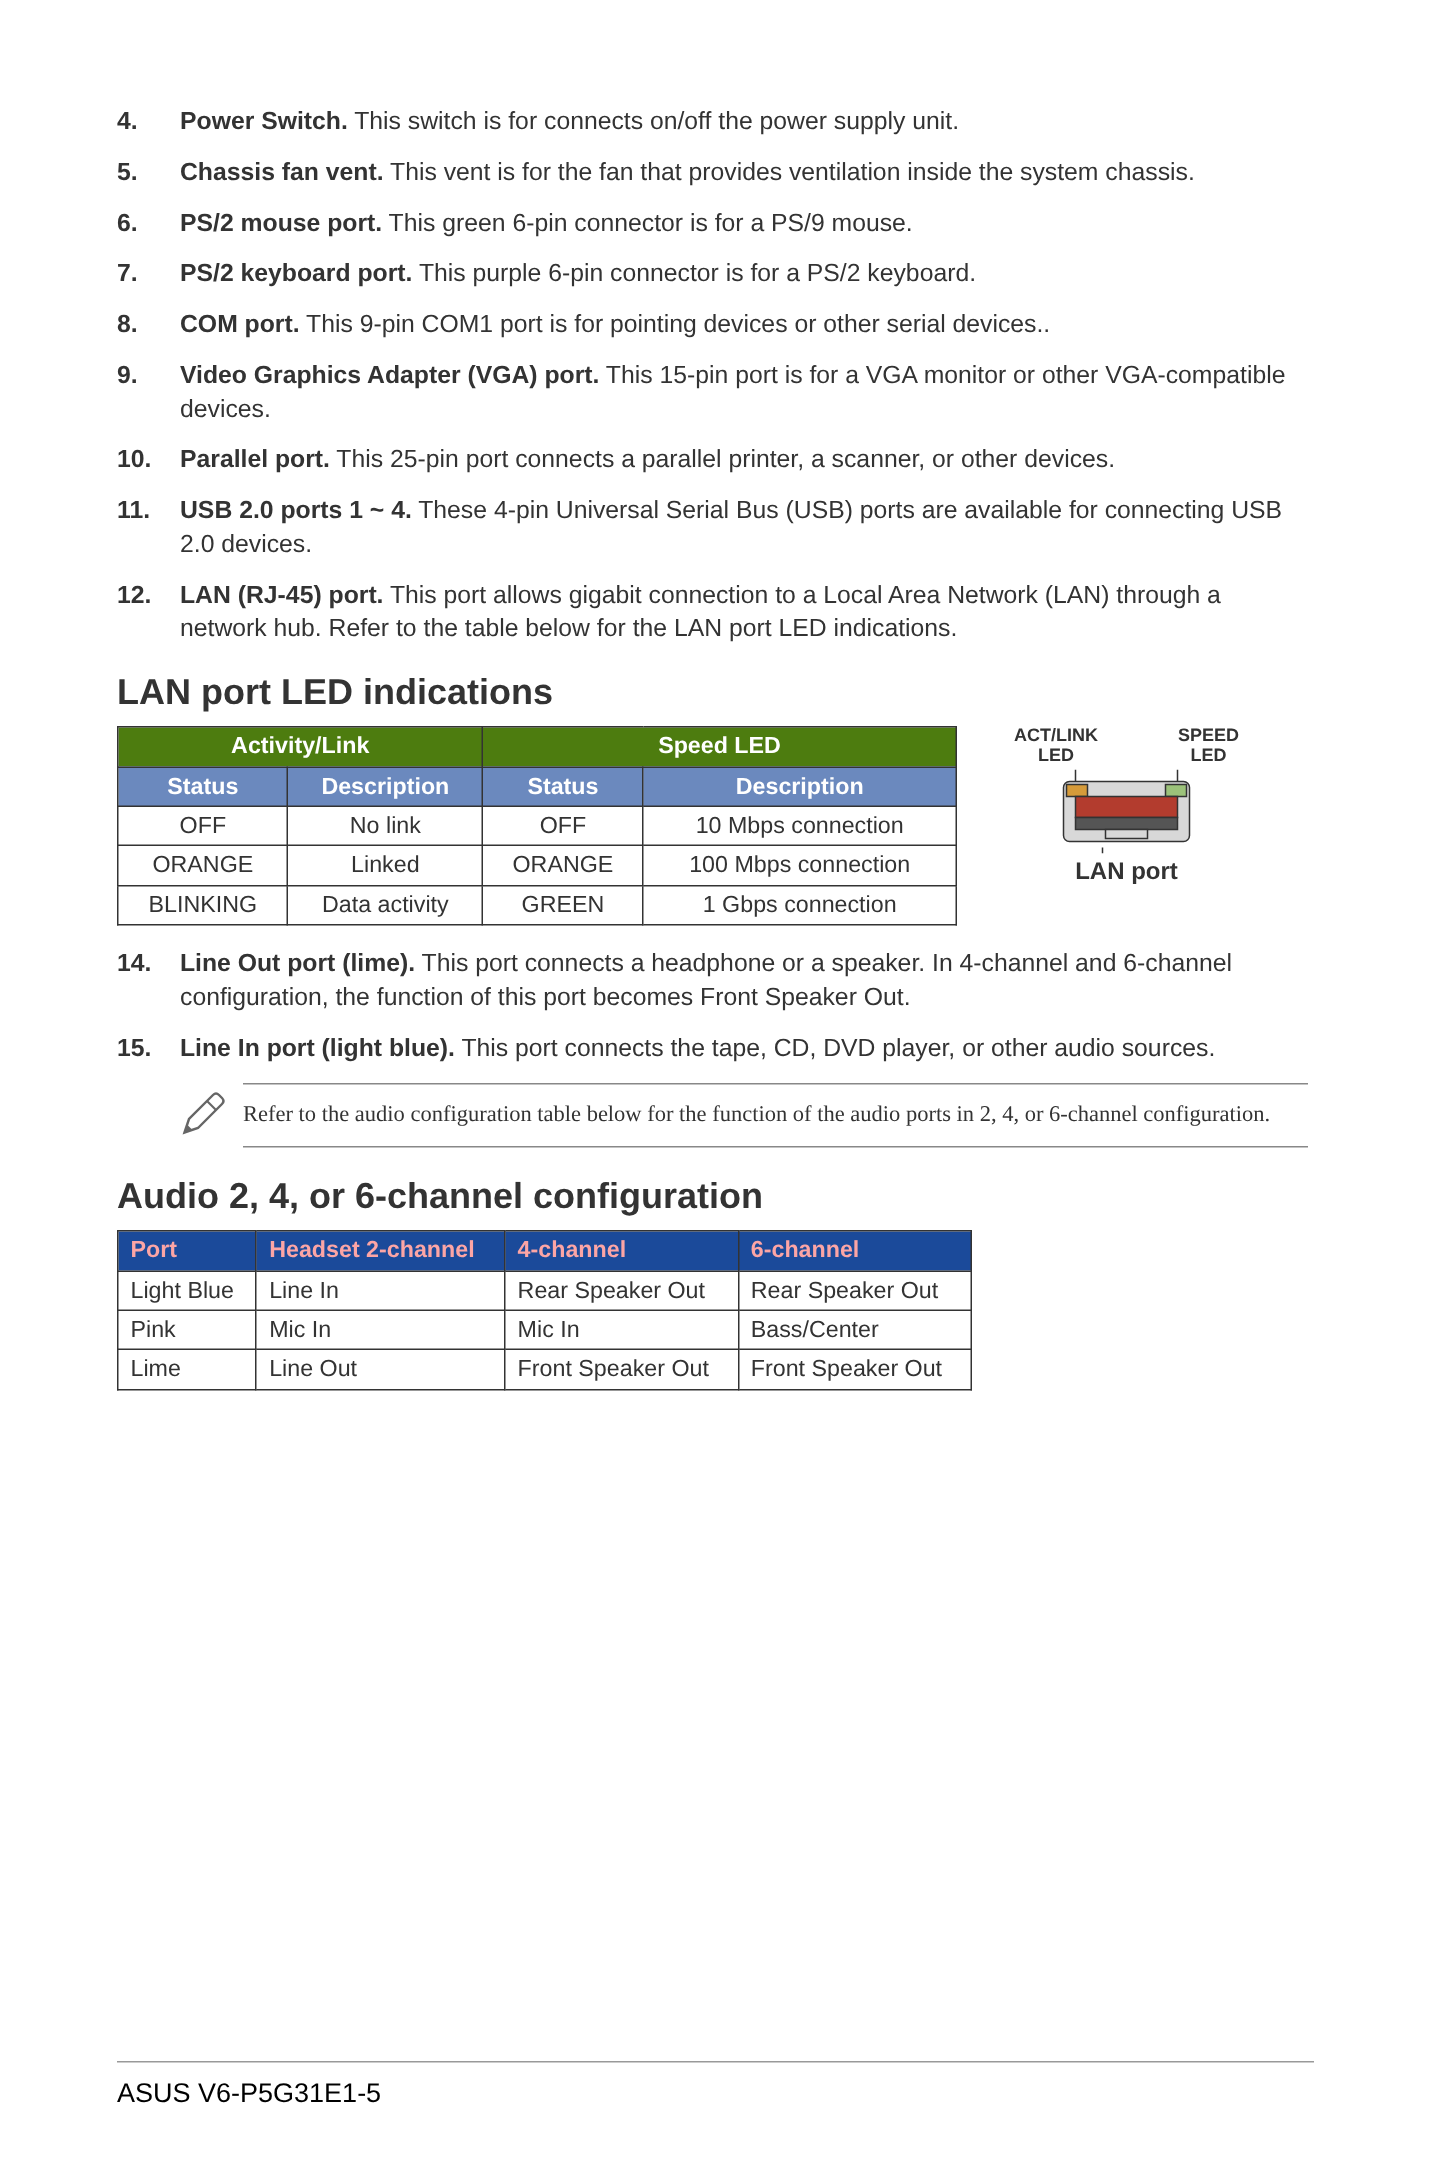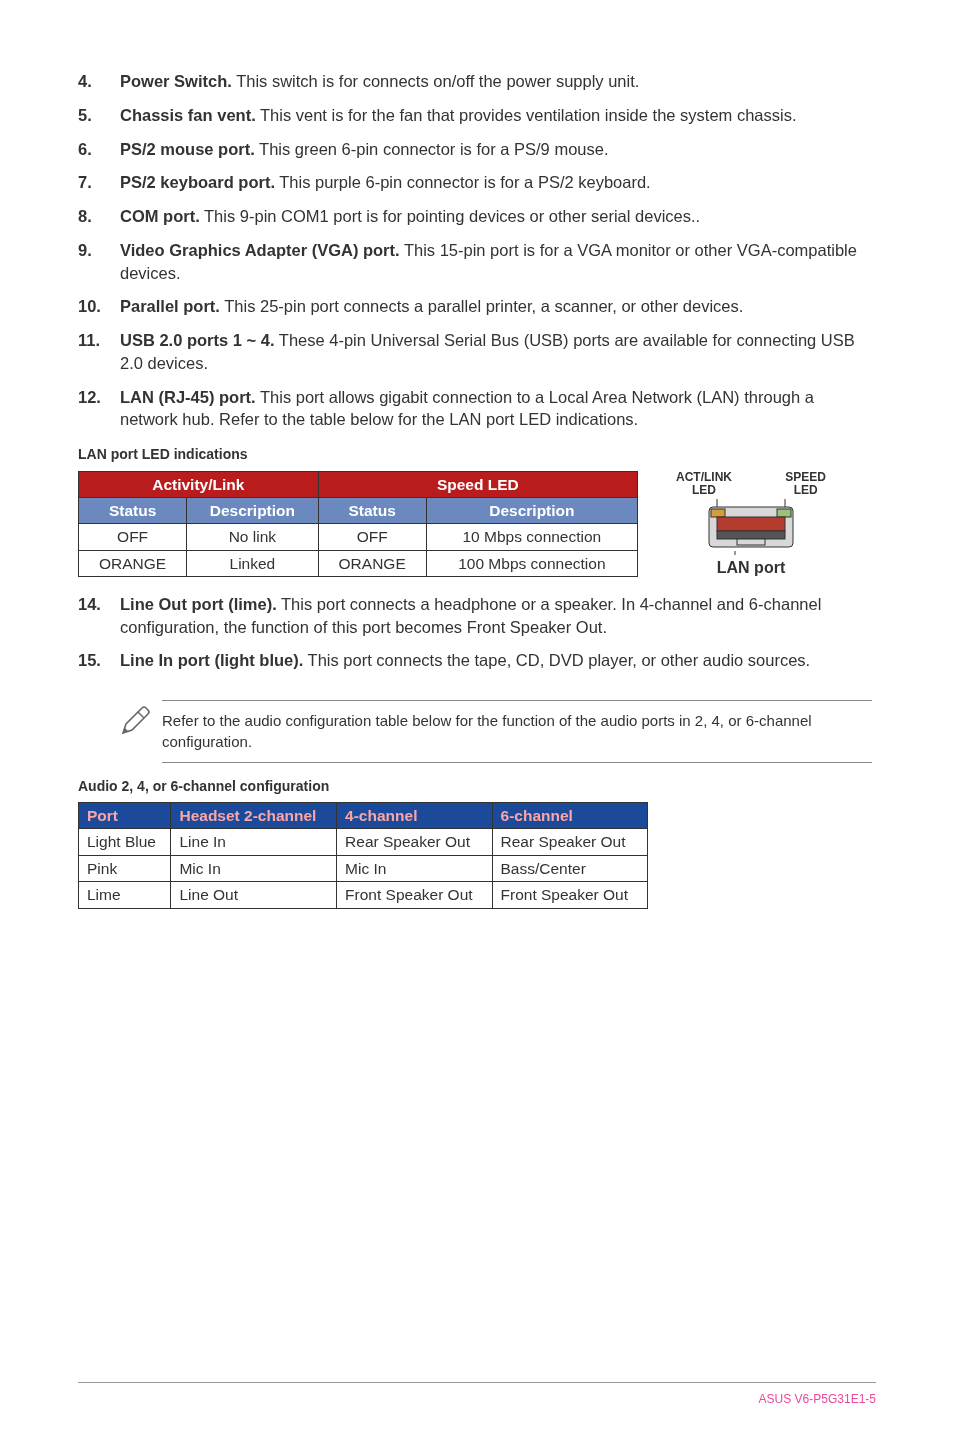--- a/index.html
+++ b/index.html
@@ -25,39 +25,39 @@
     display: flex;
     margin-bottom: 11px;
   }
   .entry .num {
     flex: 0 0 42px;
     font-weight: bold;
   }
   .entry .body { flex: 1; }
   .lead { font-weight: bold; }
   h3.section {
-    font-size: 14px;
+    font-size: 24px;
     font-weight: bold;
     margin: 14px 0 6px 0;
   }
 
   
   .led-row { display: flex; align-items: flex-start; }
   .led-table {
     border-collapse: collapse;
     width: 560px;
     font-size: 15.5px;
   }
   .led-table th, .led-table td {
     border: 1px solid #333;
     padding: 2px 8px;
     text-align: center;
   }
   .led-table .group-hdr th {
-    background: #b91c1c;
+    background: #4d7c0f;
     color: #fff;
     font-weight: bold;
     text-align: center;
   }
   .led-table .sub-hdr th {
     background: #6b89be;
     color: #fff;
     font-weight: bold;
   }
 
@@ -69,22 +69,23 @@
     text-align: center;
   }
   .lan-labels-top { display: flex; justify-content: space-between; line-height: 1.1; margin-bottom: 2px; }
   .lan-port-svg { display: block; margin: 0 auto; }
   .lan-label-bottom { margin-top: 2px; font-size: 16px; }
 
   
   .note-row {
     display: flex;
     align-items: flex-start;
-    margin: 28px 0 14px 40px;
+    margin: 12px 0 14px 40px;
     padding-right: 4px;
+    font-family: Liberation Serif, serif;
   }
   .note-icon { flex: 0 0 44px; padding-top: 4px; }
   .note-body {
     flex: 1;
     border-top: 1px solid #888;
     border-bottom: 1px solid #888;
     padding: 10px 0;
     font-size: 15px;
     line-height: 1.35;
   }
@@ -103,23 +104,23 @@
   .audio-table thead th {
     background: #1b4a9a;
     color: #fca5a5;
     font-weight: bold;
   }
 
   .footer {
     border-top: 1px solid #999;
     padding-top: 8px;
     display: flex;
-    justify-content: flex-end;
-    font-size: 12px;
-    color: #ec4899;
+    justify-content: flex-start;
+    font-size: 18px;
+    color: #000000;
     margin-top: auto;
   }
 </style>
 </head>
 <body>
 
 <div class="page">
   <div class="content">
 
     <div id="list1">
@@ -182,20 +183,26 @@
               <td>OFF</td>
               <td>No link</td>
               <td>OFF</td>
               <td>10 Mbps connection</td>
             </tr>
             <tr>
               <td>ORANGE</td>
               <td>Linked</td>
               <td>ORANGE</td>
               <td>100 Mbps connection</td>
+            </tr>
+            <tr>
+              <td>BLINKING</td>
+              <td>Data activity</td>
+              <td>GREEN</td>
+              <td>1 Gbps connection</td>
             </tr>
           </tbody>
       </table>
 
       <div class="lan-diagram">
         <div class="lan-labels-top">
           <div>
             <div>ACT/LINK</div>
             <div>LED</div>
           </div>

